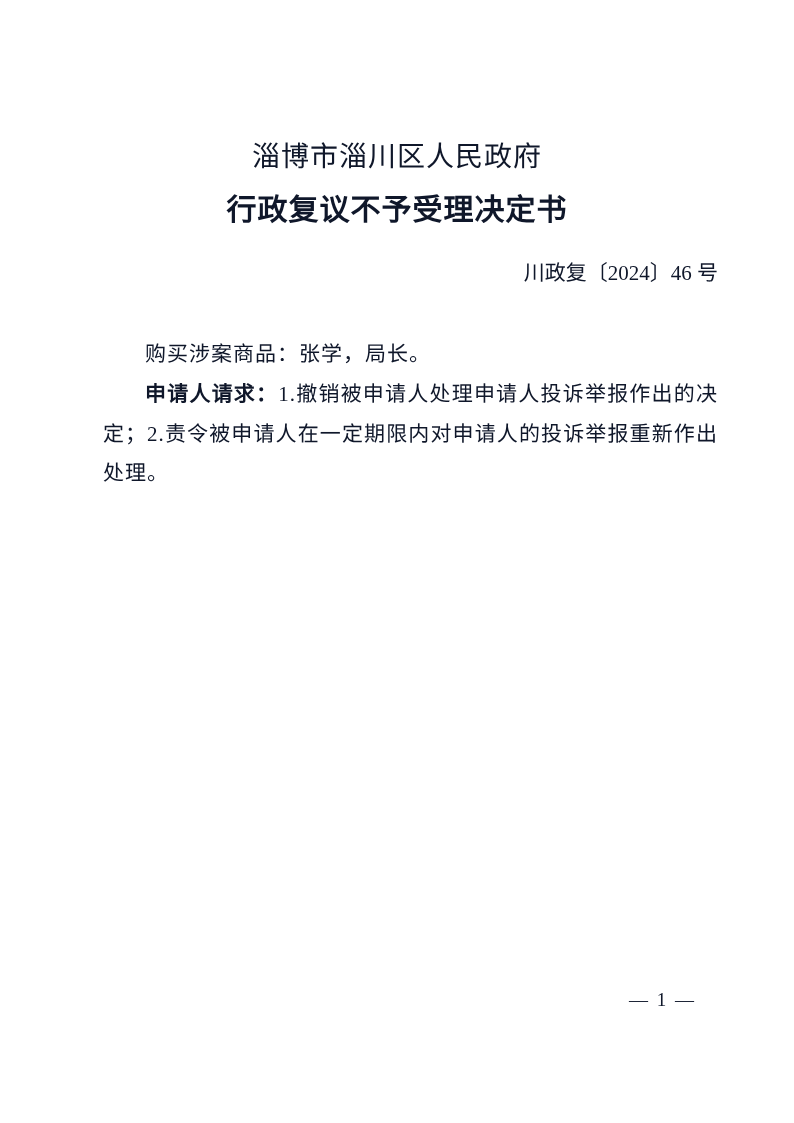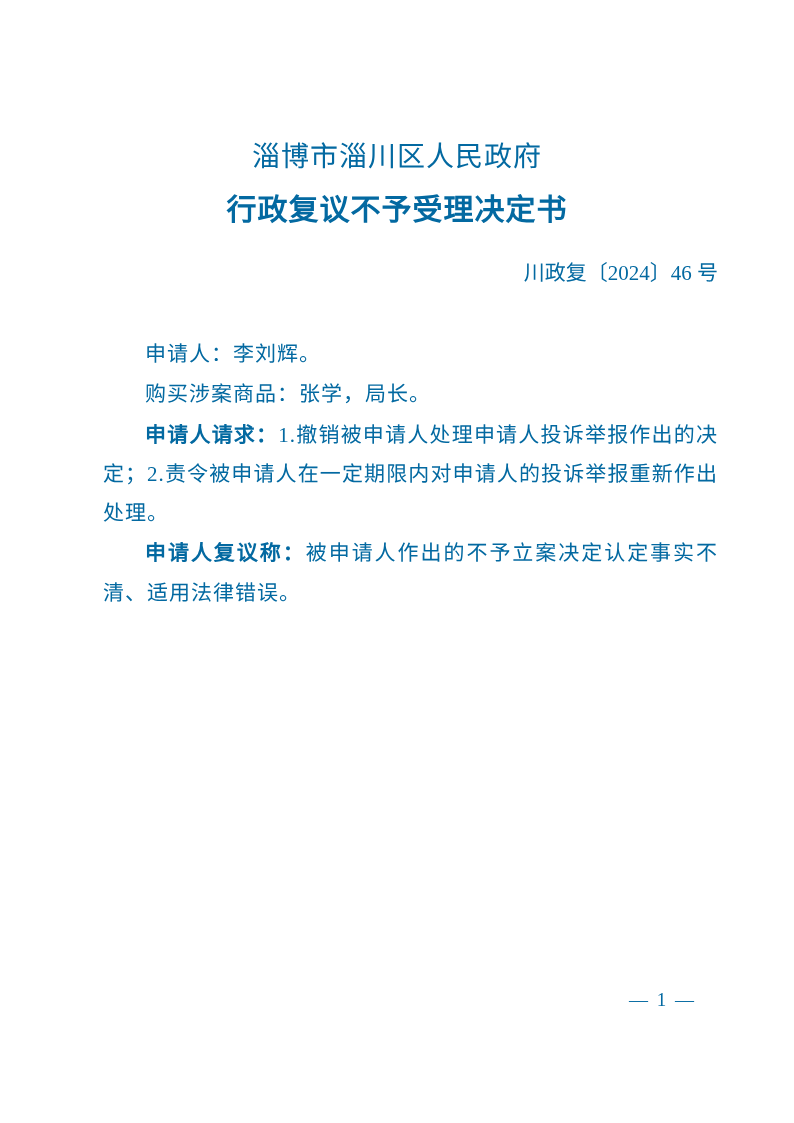--- a/index.html
+++ b/index.html
@@ -5,21 +5,21 @@
   html, body {
     margin: 0;
     padding: 0;
     background: #ffffff;
   }
   .page {
     position: relative;
     width: 794px;
     height: 1123px;
     background: #ffffff;
-    color: #0369a1;
+    color: #0f172a;
     font-family: "Liberation Serif", "DejaVu Serif", serif;
     overflow: hidden;
     box-sizing: border-box;
   }
   .org-title {
     margin-top: 141px;
     text-align: center;
     font-size: 28px;
     line-height: 32px;
     letter-spacing: 1px;
@@ -75,29 +75,27 @@
   <div class="org-title">淄博市淄川区人民政府</div>
 
   <div class="doc-title">行政复议不予受理决定书</div>
 
   <div class="content">
 
     <div class="doc-number">川政复〔2024〕46 号</div>
 
     <div class="body-text">
 
-      <p><span class="lead"></span><span>申请人：李刘辉。</span></p>
 
 
       <p><span class="lead"></span><span>购买涉案商品：张学，局长。</span></p>
 
 
       <p><span class="lead">申请人请求：</span><span>1.撤销被申请人处理申请人投诉举报作出的决定；2.责令被申请人在一定期限内对申请人的投诉举报重新作出处理。</span></p>
 
-      <p><span class="lead">申请人复议称：</span><span>被申请人作出的不予立案决定认定事实不清、适用法律错误。</span></p>
 
 
     </div>
   </div>
 
   <div class="page-footer">— 1 —</div>
 
 </div>
 
 </body></html>

